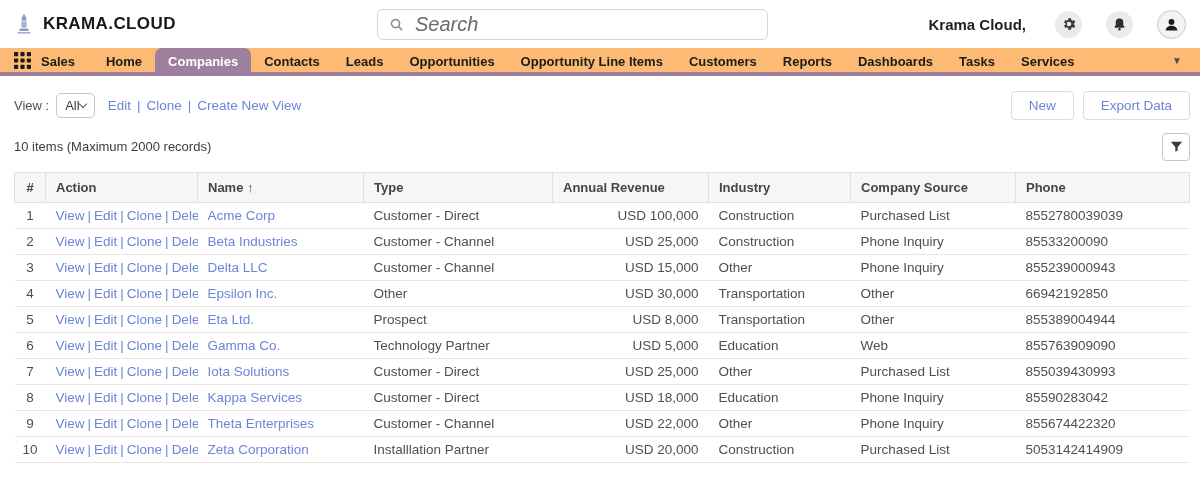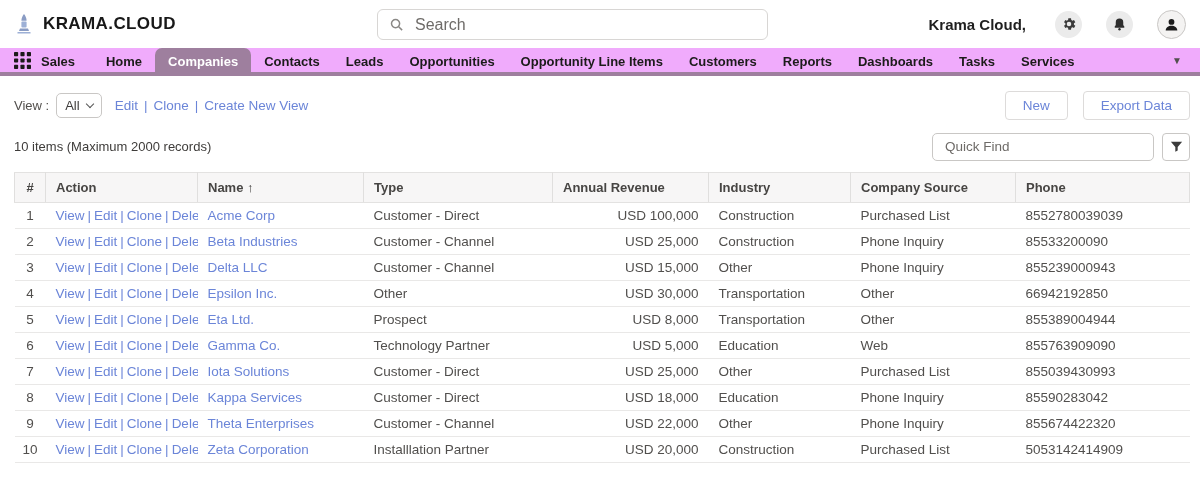--- a/index.html
+++ b/index.html
@@ -11,56 +11,56 @@
   }
   
   .topbar { position:relative; height:48px; display:flex; align-items:center;
             padding:2px 14px; background:#fff; }
   .brand { display:flex; align-items:center; gap:9px; cursor:pointer; }
   .brand-text { font-size:17px; font-weight:700; color:#181818; letter-spacing:.4px; }
   .searchbox { position:absolute; left:377px; top:9px; width:391px; height:31px;
                border:1px solid #d8d6d4; border-radius:6px; background:#fff;
                display:flex; align-items:center; gap:9px; padding:0 11px; }
   .searchbox input { flex:1; border:none; outline:none; background:transparent;
-                     font-family:inherit; font-size:16px; color:#a16207; }
+                     font-family:inherit; font-size:20px; color:#a16207;font-style:italic; }
   .searchbox input::placeholder { color:#6e6b68; }
   .user-area { margin-left:auto; display:flex; align-items:center; gap:24px;justify-content:flex-end; }
   .user-name { font-size:15px; font-weight:700; color:#1f1f1f; margin-right:5px; }
   .icon-circle { width:27px; height:27px; border-radius:50%; background:#ebebeb;
                  border:none; padding:0; display:flex; align-items:center;
                  justify-content:center; cursor:pointer; }
   .icon-circle.avatar { width:29px; height:29px; background:#f4f3f2; border:1px solid #c9c7c5; }
   
-  .navbar { height:28px; background:#f0abfc; display:flex; align-items:stretch;
+  .navbar { height:28px; background:#fdba74; display:flex; align-items:stretch;
             padding:0 14px; border-bottom:4px solid var(--accent,#9e7f9e); }
   .waffle { border:none; background:transparent; padding:0 6px 0 0; display:flex;
             align-items:center; cursor:pointer; }
   .app-name, .nav-item { font-size:13px; font-weight:700; color:#1c1b1a;
             background:transparent; border:none; padding:0 13px; line-height:28px;
             cursor:pointer; font-family:inherit; white-space:nowrap; }
   .app-name { cursor:default; padding:0 18px 0 4px; }
   .nav-item.active { background:var(--accent,#9e7f9e); color:#fff;
             border-radius:7px 7px 0 0; }
   .nav-caret { margin-left:auto; align-self:center; font-size:10px; color:#514f4d;
             cursor:pointer; padding-right:4px; }
   
   .content { padding:0 10px 0 14px; }
   .view-row { display:flex; align-items:center; margin-top:15px; height:29px; }
   .view-label { font-size:13px; color:#524f4c; }
   .view-select { margin-left:7px; border:1px solid #c9c7c5; border-radius:5px;
                  background:#fff; padding:4px 8px; font-size:13px; color:#3e3c3a;
-                 display:flex; align-items:center; gap:7px; cursor:pointer; }
+                 display:flex; align-items:center; cursor:pointer; }
   .caret-down { width:6px; height:6px; border-right:1.5px solid #555;
                 border-bottom:1.5px solid #555; transform:rotate(45deg);
                 display:inline-block; margin-top:-3px; }
   .view-links { margin-left:13px; font-size:13.5px; display:flex; align-items:center; }
   .view-links a, .action-cell a, .name-link {
       color:var(--link,#6b85d8); text-decoration:none; cursor:pointer; }
   .vsep { color:var(--link,#6b85d8); margin:0 6px; }
-  .btn-group { margin-left:auto; display:flex; gap:15px; }
+  .btn-group { margin-left:auto; display:flex; gap:9px; }
   .btn { height:29px; padding:0 17px; background:#fff; border:1px solid #dddbda;
          border-radius:4px; color:var(--link,#6b85d8); font-size:13.5px;
          font-family:inherit; cursor:pointer; }
   .count-row { display:flex; align-items:center; margin-top:12px; height:29px; }
   .count-text { font-size:13px; color:#3e3c3a; }
   .find-group { margin-left:auto; display:flex; gap:8px; align-items:center; }
   .quick-find { width:222px; height:28px; border:1px solid #c9c7c5; border-radius:5px;
                 padding:0 12px; font-family:inherit; font-size:13.5px; color:#333;
                 outline:none; }
   .quick-find::placeholder { color:#6e6b68; }
@@ -188,21 +188,20 @@
       </div>
     <div class="btn-group">
       <button class="btn">New</button>
       <button class="btn">Export Data</button>
     </div>
   </div>
 
   <div class="count-row">
     <span class="count-text">10 items (Maximum 2000 records)</span>
     <div class="find-group">
-      <input type="text" class="quick-find" placeholder="Quick Find" style="">
       <button class="filter-btn">
         <span style="display:flex;">
           <svg width="15" height="15" viewBox="0 0 24 24" fill="#3b3b3b">
             <path d="M3 4.5h18l-7.1 8.4v5.6l-3.8 1.9v-7.5z"></path>
           </svg>
         </span>
       </button>
     </div>
   </div>
 

